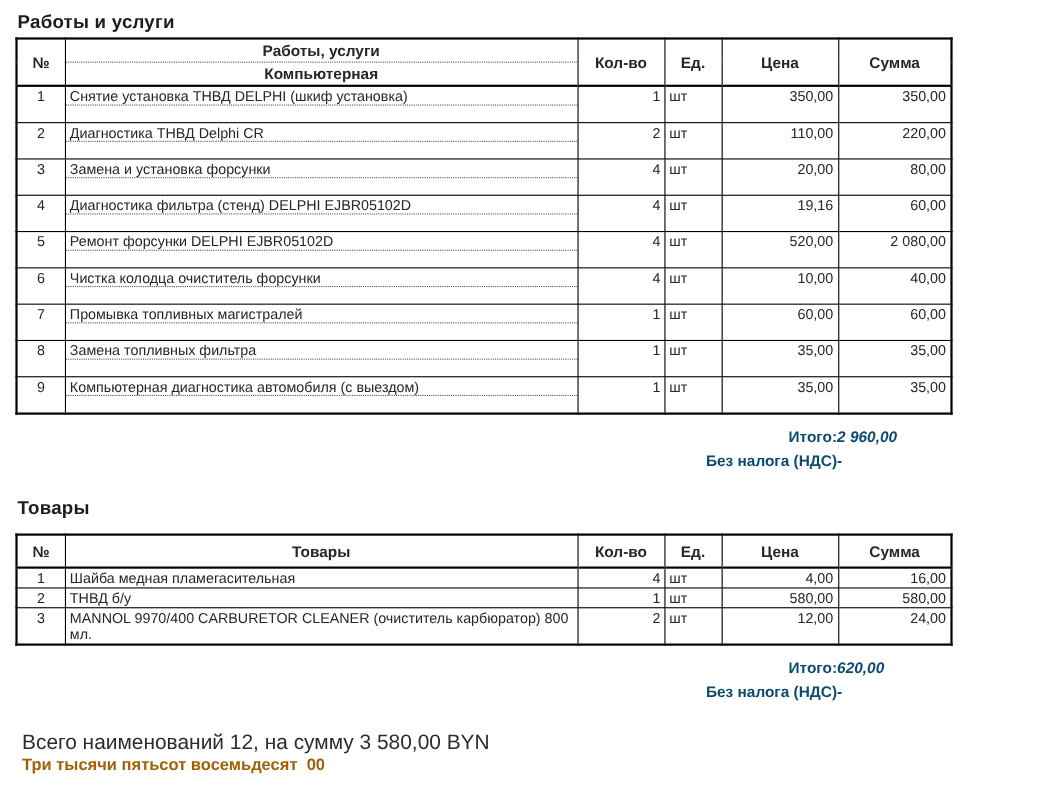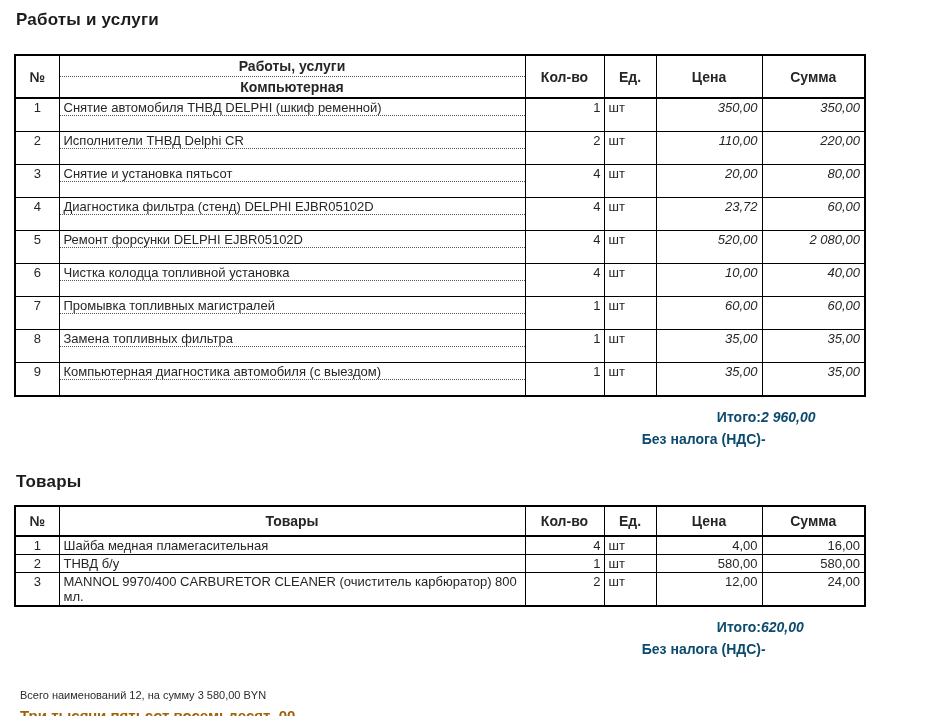--- a/index.html
+++ b/index.html
@@ -12,21 +12,21 @@
     overflow: hidden;
   }
   .page { padding: 8px 0 0 14px; width: 878px; }
 
   .section-title {
     font-size: 17px;
     font-weight: bold;
     color: #1c1c1c;
     letter-spacing: 0.2px;
   }
-  .title-1 { margin: 2px 0 24px 2px; }
+  .title-1 { margin: 2px 0 4px 2px; }
   .title-2 { margin: 22px 0 13px 2px; }
 
   table.tbl {
     border-collapse: collapse;
     table-layout: fixed;
     width: 850px;
     font-size: 13px;
   }
   table.tbl th, table.tbl td {
     border: 1px solid #000;
@@ -51,40 +51,40 @@
   .svc-name {
     height: 17px; line-height: 16px;
     padding: 1px 4px 0 4px;
     border-bottom: 1px dotted #555;
     white-space: nowrap; overflow: hidden;
   }
   .svc-performer { height: 15px; }
   .services td.c-num  { text-align: center; padding-top: 1px; line-height: 16px; }
   .services td.c-qty  { text-align: right;  padding: 1px 3px 0 2px; line-height: 16px; }
   .services td.c-unit { text-align: left;   padding: 1px 2px 0 4px; line-height: 16px; }
-  .services td.c-price, .services td.c-sum { text-align: right; padding: 1px 4px 0 2px; line-height: 16px; font-style: italic; }
+  .services td.c-price, .services td.c-sum { text-align: right; padding: 1px 4px 0 2px; line-height: 16px; }
 
   
   .goods thead th { height: 28px; line-height: 28px; padding: 0 2px; }
   .goods td { padding: 1px 4px 1px 4px; line-height: 15px; font-size: 13px; }
   .goods td.c-num  { text-align: center; }
   .goods td.c-qty  { text-align: right; padding-right: 3px; }
   .goods td.c-unit { text-align: left; }
   .goods td.c-price, .goods td.c-sum { text-align: right; }
 
   
   .totals { width: 850px; margin-top: 9px; font-weight: bold; font-size: 14px; color: #0c4a6e; }
   .t-line { display: flex; line-height: 22px; }
   .t-label { width: 747px; text-align: right; white-space: pre; }
   .t-value { flex: 1; text-align: left; white-space: pre; font-style: italic; }
   .t-value.dash { padding-right: 10px; }
 
   
   .footer { margin: 26px 0 0 6px; color: #2c2c2c; }
-  .footer-line1 { font-size: 11px; line-height: 19px; white-space: pre; }
+  .footer-line1 { font-size: 19px; line-height: 19px; white-space: pre; }
   .footer-line2 { font-size: 15px; font-weight: bold; line-height: 22px; white-space: pre; color: #a16207; }
 </style>
 </head>
 <body>
 
 <div class="page">
 
   <div class="section-title title-1">Работы и услуги</div>
 
   <table class="tbl services">
@@ -107,81 +107,81 @@
       </tr>
       <tr>
         <th class="split-bottom">Компьютерная</th>
       </tr>
     </thead>
     <tbody>
 
         <tr>
           <td class="c-num">1</td>
           <td class="c-name">
-            <div class="svc-name">Снятие автомобиля ТНВД DELPHI (шкиф ременной)</div>
+            <div class="svc-name">Снятие установка ТНВД DELPHI (шкиф установка)</div>
             <div class="svc-performer"></div>
           </td>
           <td class="c-qty">1</td>
           <td class="c-unit">шт</td>
           <td class="c-price">350,00</td>
           <td class="c-sum">350,00</td>
         </tr>
 
         <tr>
           <td class="c-num">2</td>
           <td class="c-name">
-            <div class="svc-name">Исполнители ТНВД Delphi CR</div>
+            <div class="svc-name">Диагностика ТНВД Delphi CR</div>
             <div class="svc-performer"></div>
           </td>
           <td class="c-qty">2</td>
           <td class="c-unit">шт</td>
           <td class="c-price">110,00</td>
           <td class="c-sum">220,00</td>
         </tr>
 
         <tr>
           <td class="c-num">3</td>
           <td class="c-name">
-            <div class="svc-name">Снятие и установка пятьсот</div>
+            <div class="svc-name">Замена и установка форсунки</div>
             <div class="svc-performer"></div>
           </td>
           <td class="c-qty">4</td>
           <td class="c-unit">шт</td>
           <td class="c-price">20,00</td>
           <td class="c-sum">80,00</td>
         </tr>
 
         <tr>
           <td class="c-num">4</td>
           <td class="c-name">
             <div class="svc-name">Диагностика фильтра (стенд) DELPHI EJBR05102D</div>
             <div class="svc-performer"></div>
           </td>
           <td class="c-qty">4</td>
           <td class="c-unit">шт</td>
-          <td class="c-price">23,72</td>
+          <td class="c-price">19,16</td>
           <td class="c-sum">60,00</td>
         </tr>
 
         <tr>
           <td class="c-num">5</td>
           <td class="c-name">
             <div class="svc-name">Ремонт форсунки DELPHI EJBR05102D</div>
             <div class="svc-performer"></div>
           </td>
           <td class="c-qty">4</td>
           <td class="c-unit">шт</td>
           <td class="c-price">520,00</td>
           <td class="c-sum">2 080,00</td>
         </tr>
 
         <tr>
           <td class="c-num">6</td>
           <td class="c-name">
-            <div class="svc-name">Чистка колодца топливной установка</div>
+            <div class="svc-name">Чистка колодца очиститель форсунки</div>
             <div class="svc-performer"></div>
           </td>
           <td class="c-qty">4</td>
           <td class="c-unit">шт</td>
           <td class="c-price">10,00</td>
           <td class="c-sum">40,00</td>
         </tr>
 
         <tr>
           <td class="c-num">7</td>

